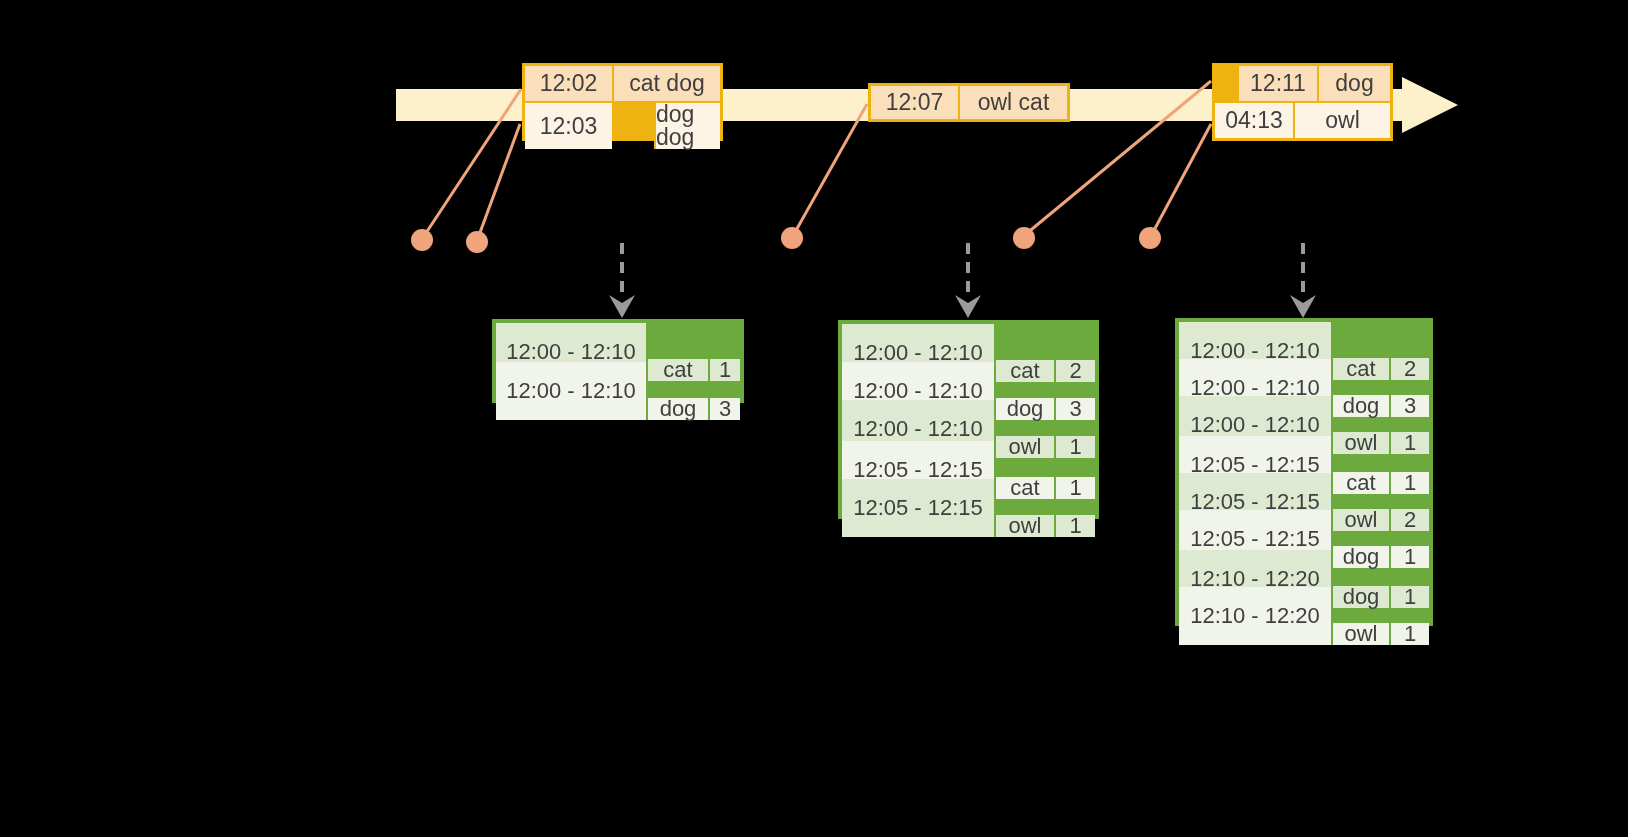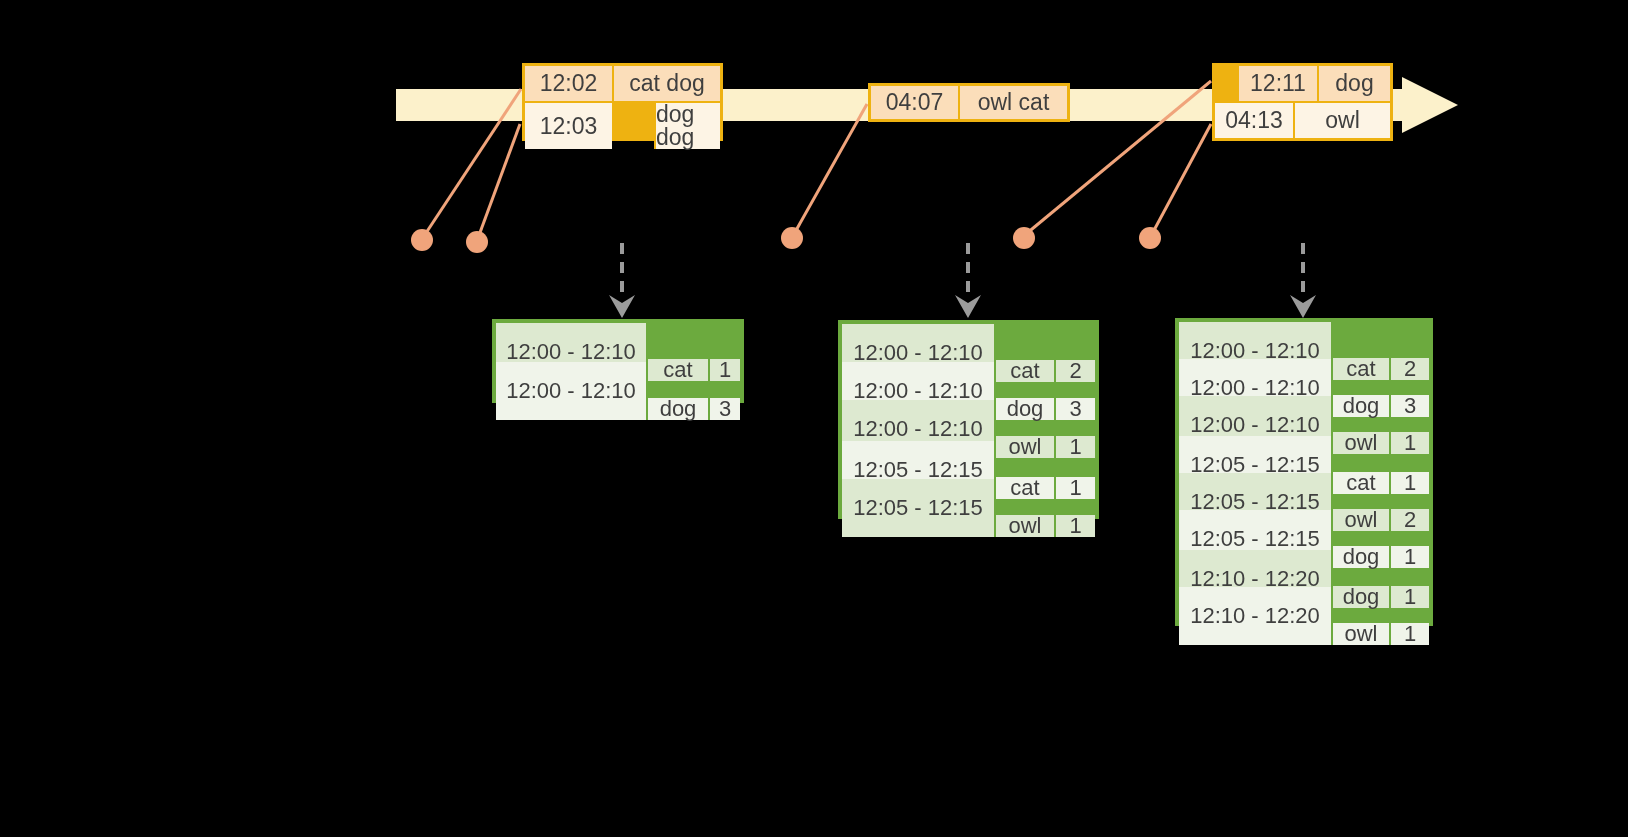--- a/index.html
+++ b/index.html
@@ -68,21 +68,21 @@
           <div class="cell">12:02</div>
           <div class="cell">cat dog</div>
         </div>
         <div class="row light" style="grid-template-columns: 87px 1fr; height: 35px; gap: 42px;">
           <div class="cell">12:03</div>
           <div class="cell">dog dog</div>
         </div>
       </div>
       <div class="evt" style="left: 868px; top: 83px; width: 202px;">
         <div class="row dark" style="grid-template-columns: 87px 1fr; height: 33px;">
-          <div class="cell">04:07</div>
+          <div class="cell">12:07</div>
           <div class="cell">owl cat</div>
         </div>
       </div>
       <div class="evt" style="left: 1212px; top: 63px; width: 181px;">
         <div class="row dark" style="grid-template-columns: 78px 1fr; height: 35px; padding-left: 24px;">
           <div class="cell">12:11</div>
           <div class="cell">dog</div>
         </div>
         <div class="row light" style="grid-template-columns: 78px 1fr; height: 35px;">
           <div class="cell">04:13</div>

